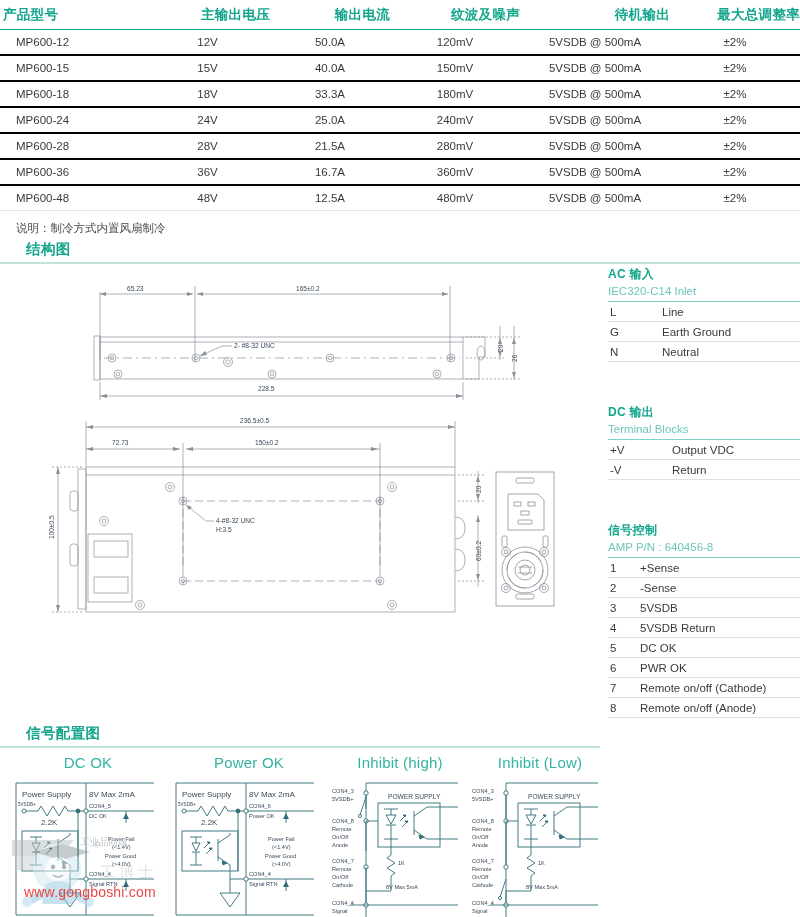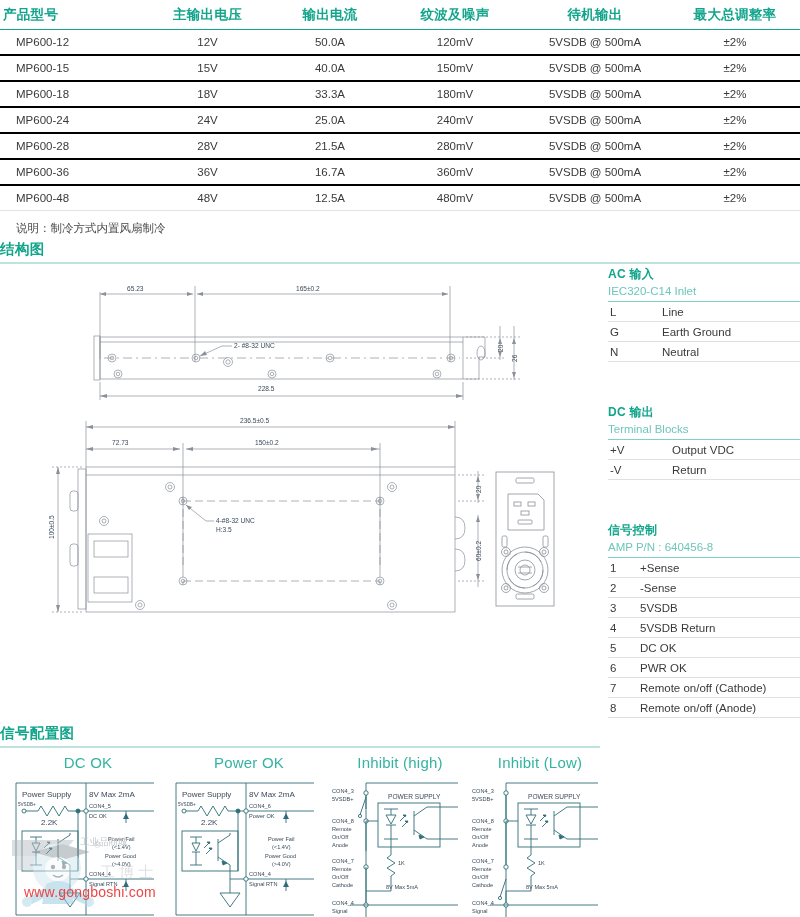--- a/index.html
+++ b/index.html
@@ -13,21 +13,21 @@
     overflow:hidden;
   }
 
   
   .spec-table { width:100%; border-collapse:collapse; table-layout:fixed; }
   .spec-table th {
     color:#12a58c;
     font-size:13.5px;
     font-weight:bold;
     padding:6px 0 5px 0;
-    text-align:center;
+    text-align:right;
     border-bottom:1.6px solid #12a58c;
     letter-spacing:0.3px;
   }
   .spec-table th.col-model { text-align:left; padding-left:3px; }
   .spec-table td {
     font-size:11.5px;
     color:#3a3a3a;
     text-align:center;
     padding:6px 0 6px 0;
     border-bottom:2px solid #000000;
@@ -41,21 +41,21 @@
     color:#4a4a4a;
     padding:10px 0 4px 16px;
   }
 
   
   .sec-head {
     font-size:14.5px;
     font-weight:bold;
     color:#12a58c;
     letter-spacing:0.4px;
-    padding-left:0;
+    padding-left:26px;
     padding-bottom:2px;
   }
   .sec-rule {
     height:2px;
     background:#bfe3dc;
     margin-top:1px;
   }
 
   
   .split { display:flex; width:100%; }

